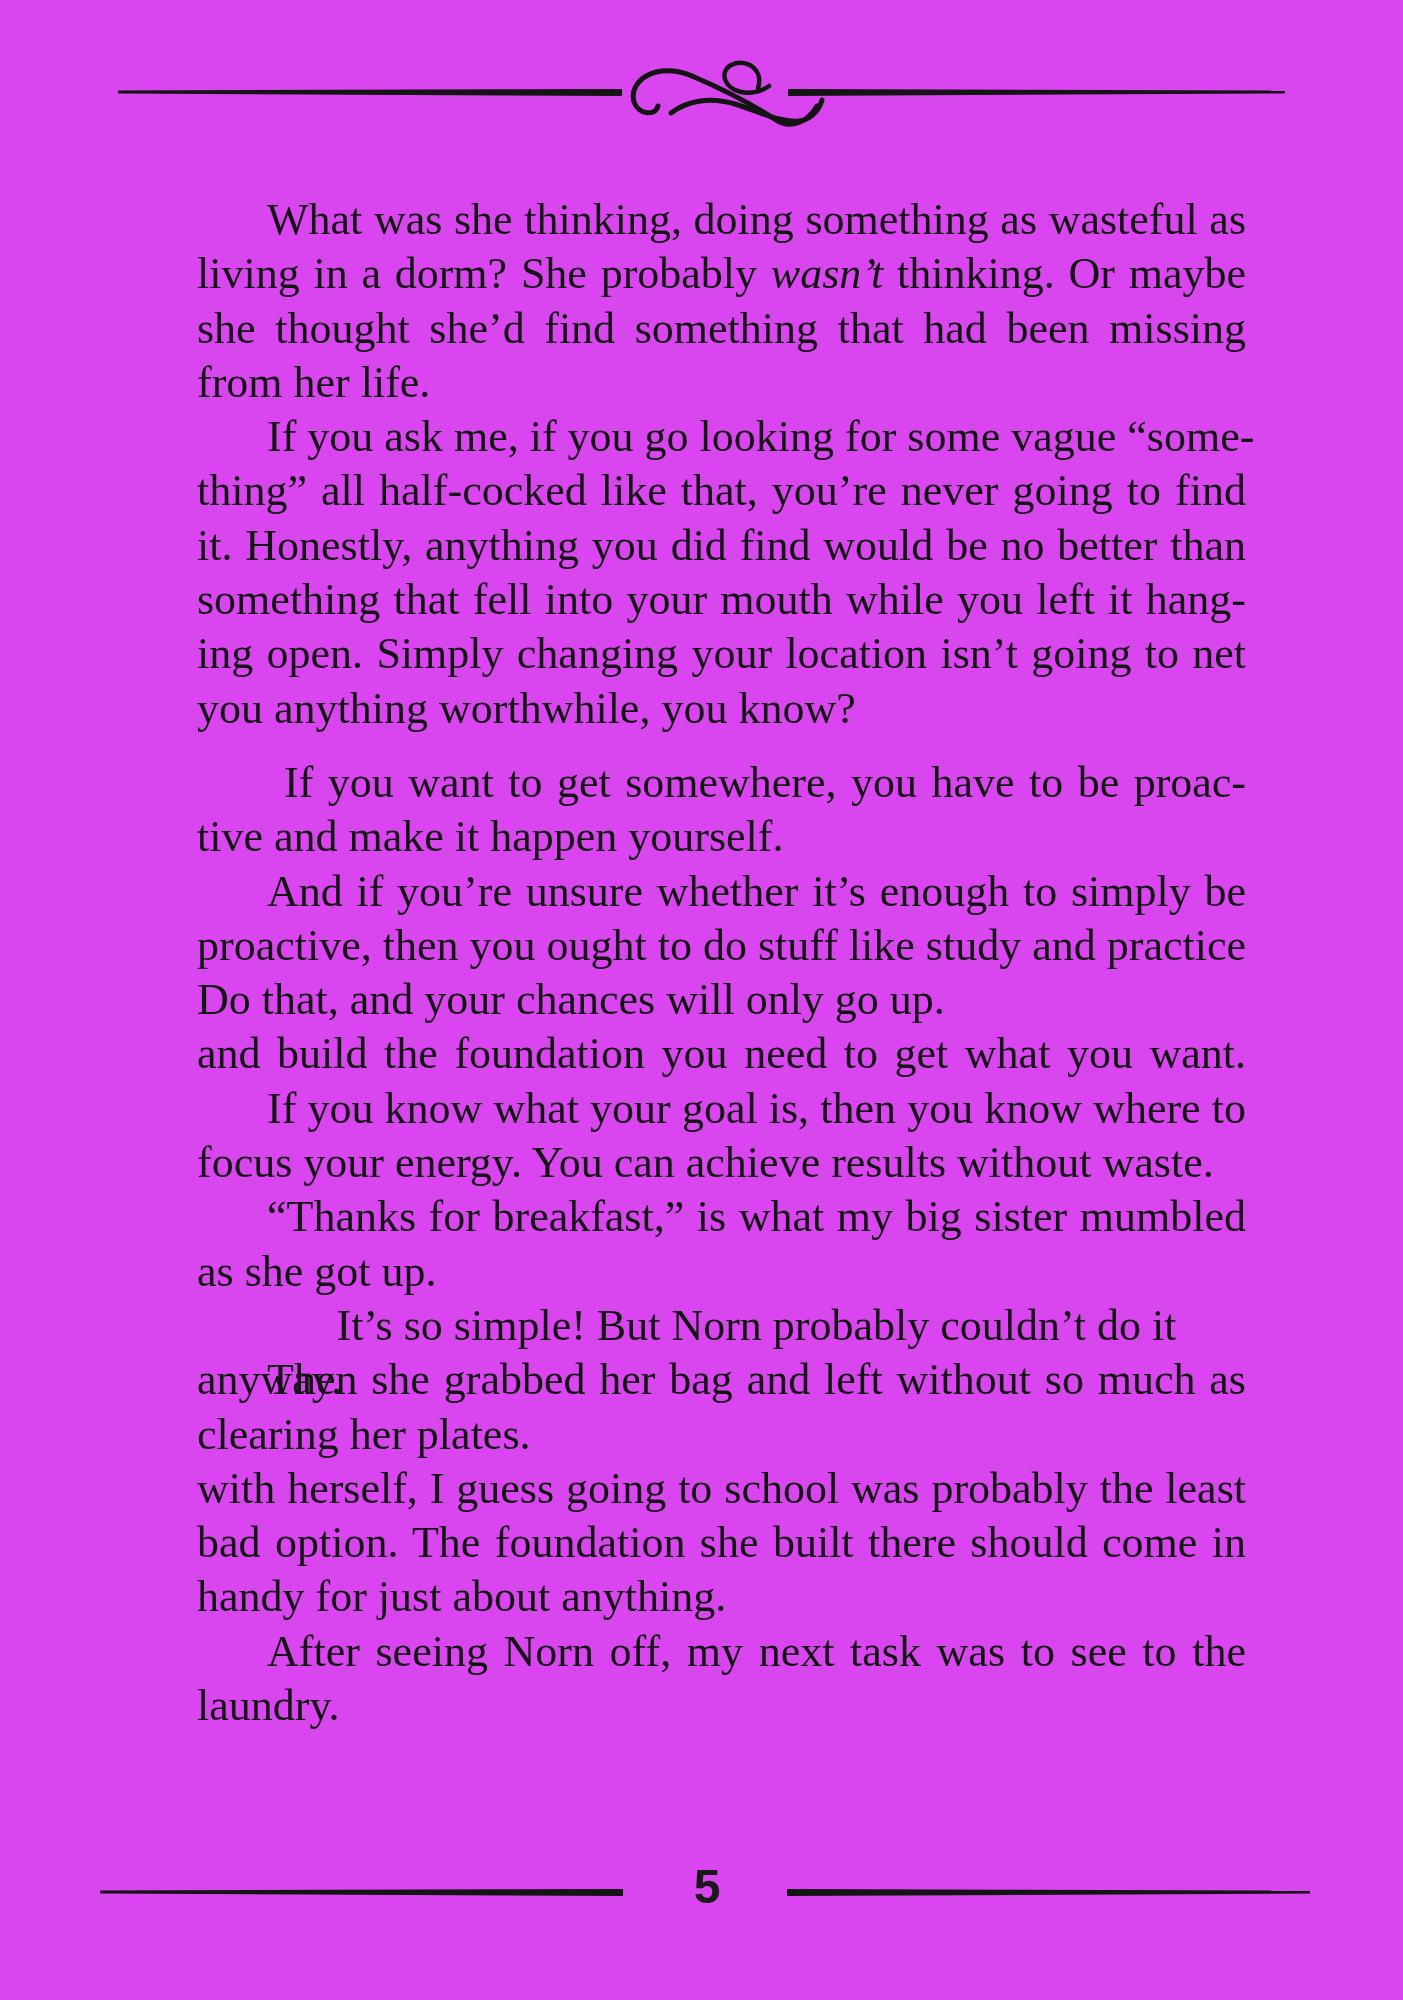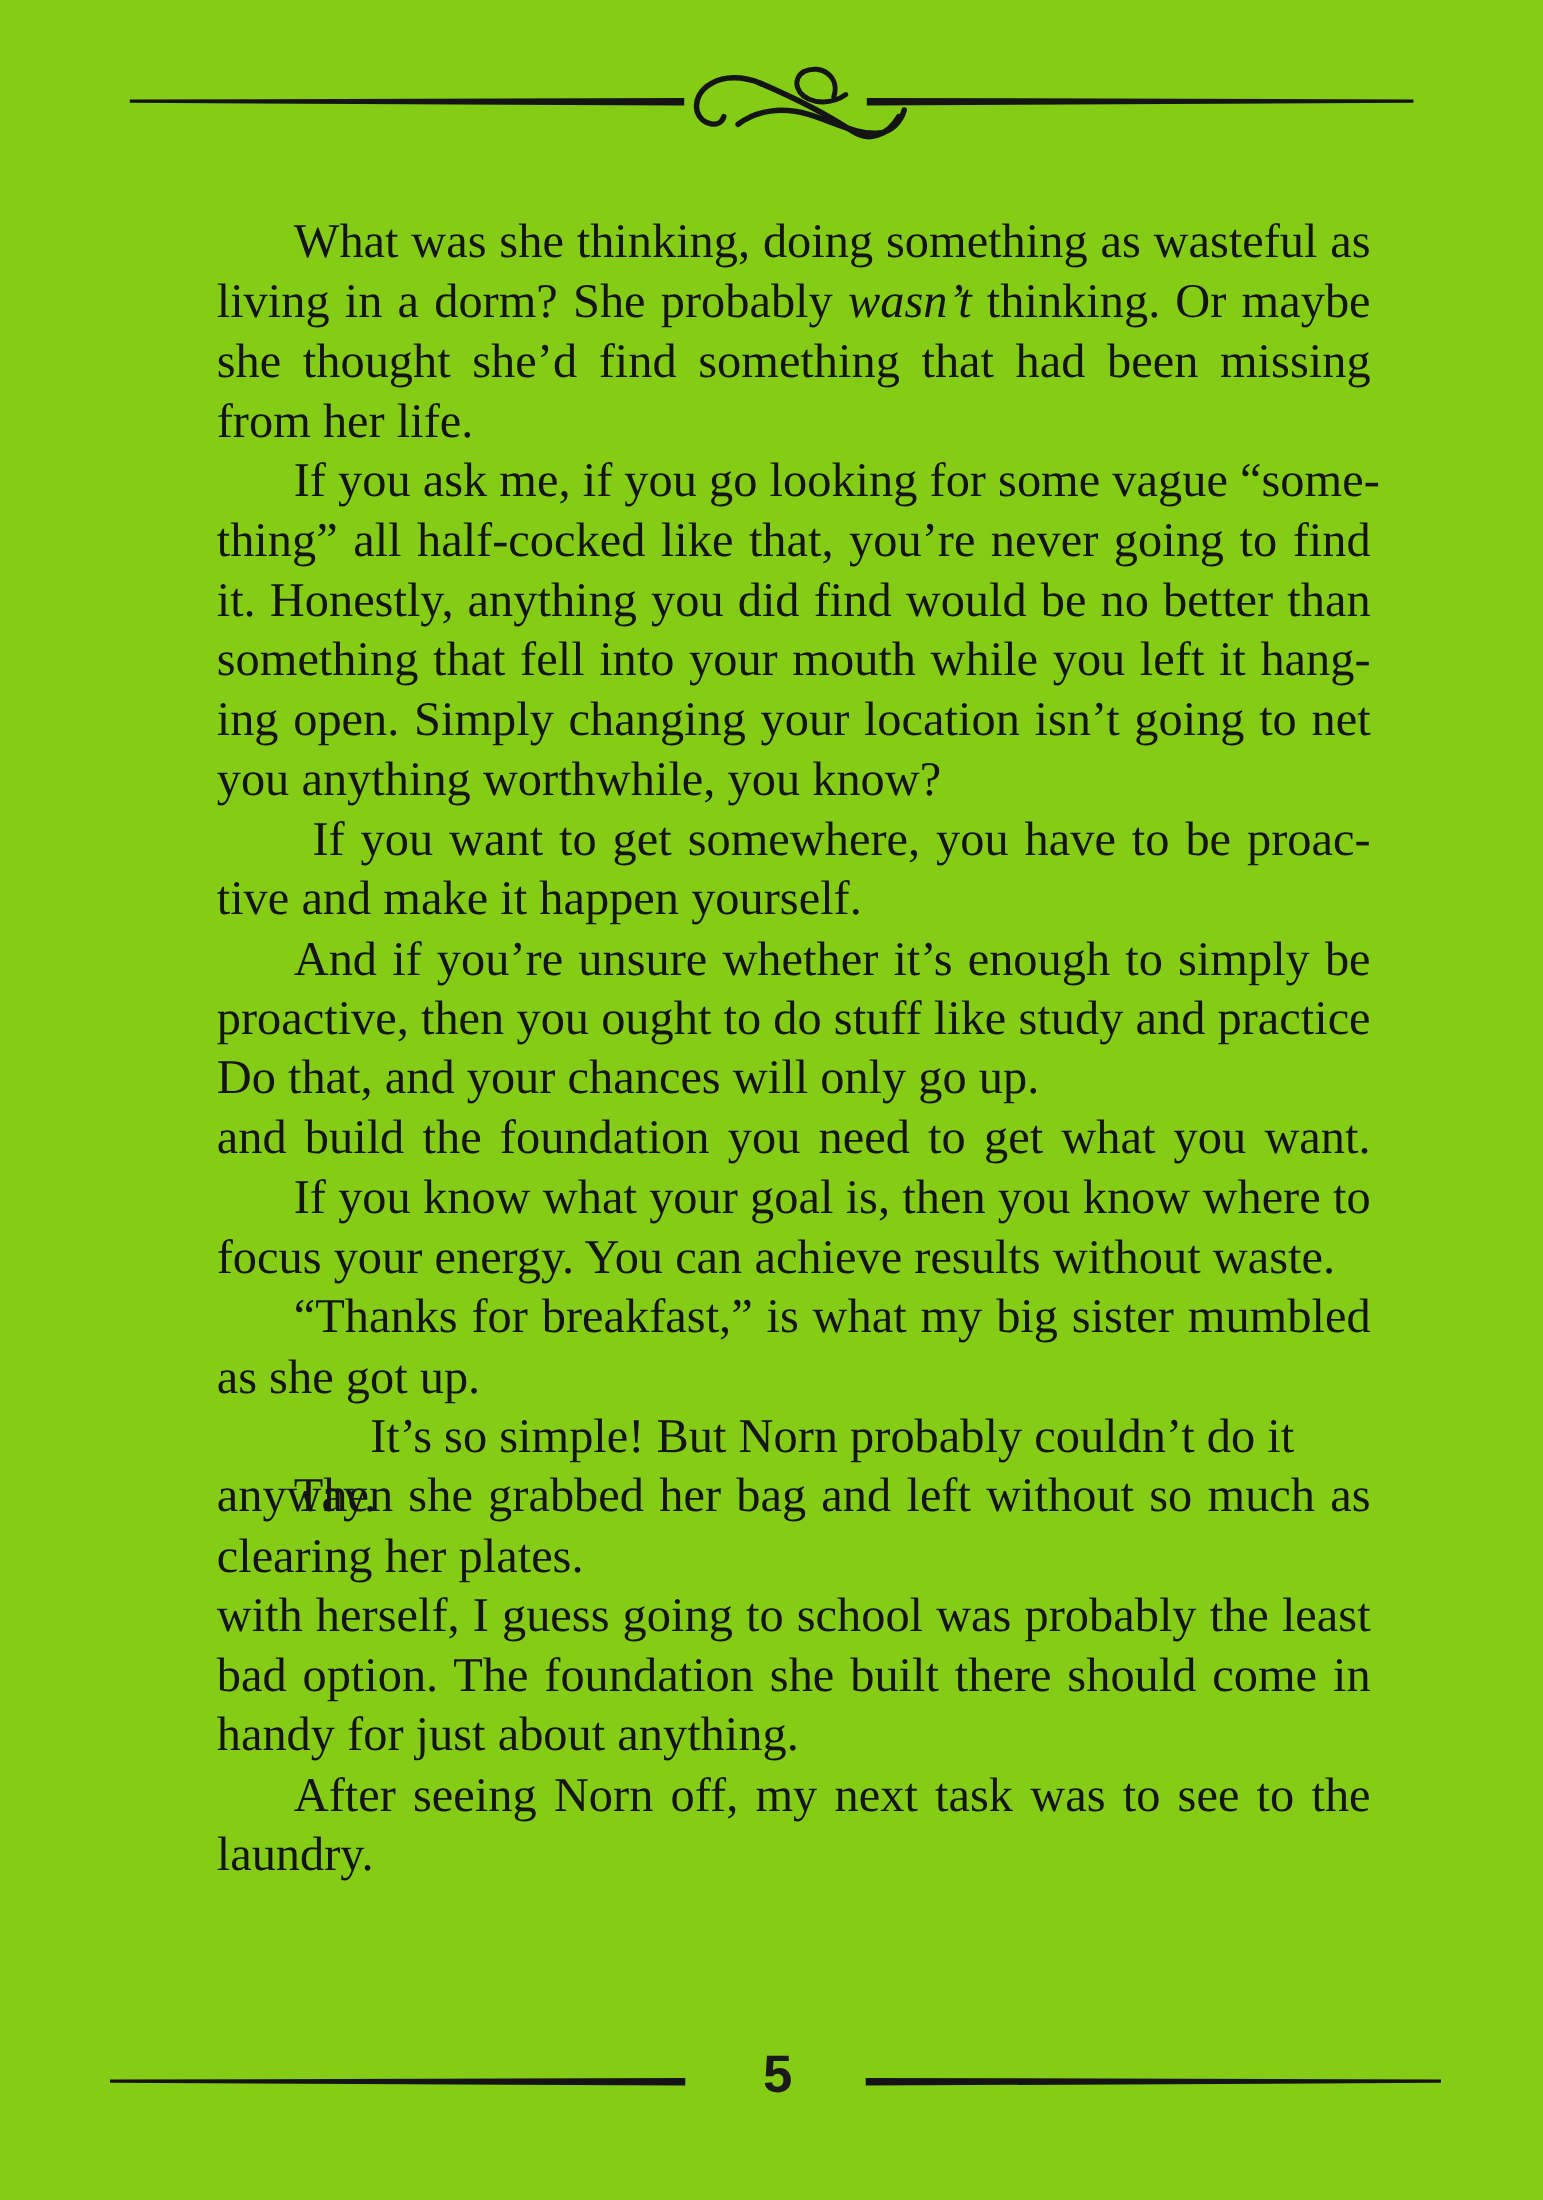--- a/index.html
+++ b/index.html
@@ -1,20 +1,20 @@
 <!DOCTYPE html>
 <html><head>
 <meta charset="utf-8">
 <style>
   html,body{margin:0;padding:0;background:#e8e8e8;}
   .page{
     position:relative;
     width:1403px;height:2000px;
     margin:0 auto;
-    background:#84cc16;
+    background:#d946ef;
     overflow:hidden;
     font-family:"Liberation Serif","DejaVu Serif",serif;
     color:#141414;
   }
   .ornament{position:absolute;left:0;}
   .text-block{
     position:absolute;
     top:193px;left:197px;width:1049px;
     font-size:44px;
     line-height:54.3px;
@@ -25,21 +25,21 @@
     text-align-last:justify;
     height:54.3px;
     white-space:nowrap;
   }
   .line.last{
     text-align:center;
     text-align-last:left;
     white-space:normal;
   }
   .line.ind1{text-indent:70px;}
-  .line.ind2{text-indent:87px;}
+  .line.ind2{text-indent:87px;margin-top:20px;}
   .it{font-style:italic;}
   .page-number{
     position:absolute;
     top:1863px;left:660px;width:94px;
     text-align:center;
     font-family:"Liberation Sans","DejaVu Sans",sans-serif;
     font-weight:bold;
     font-size:48px;
     line-height:48px;
     color:#1a1a1a;

